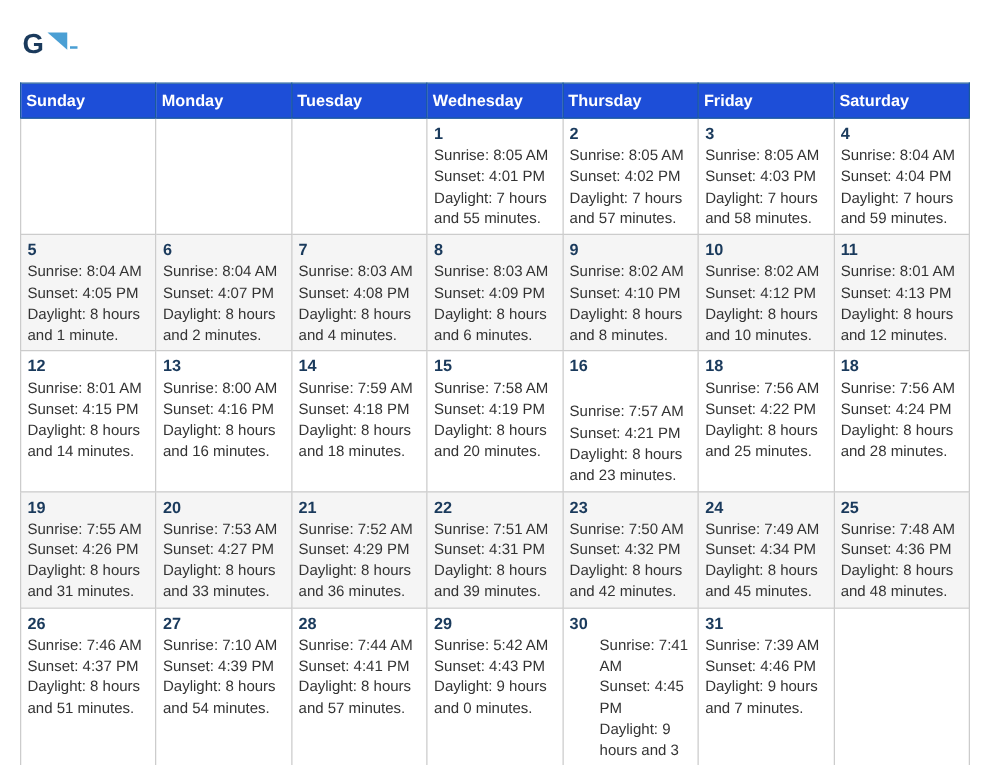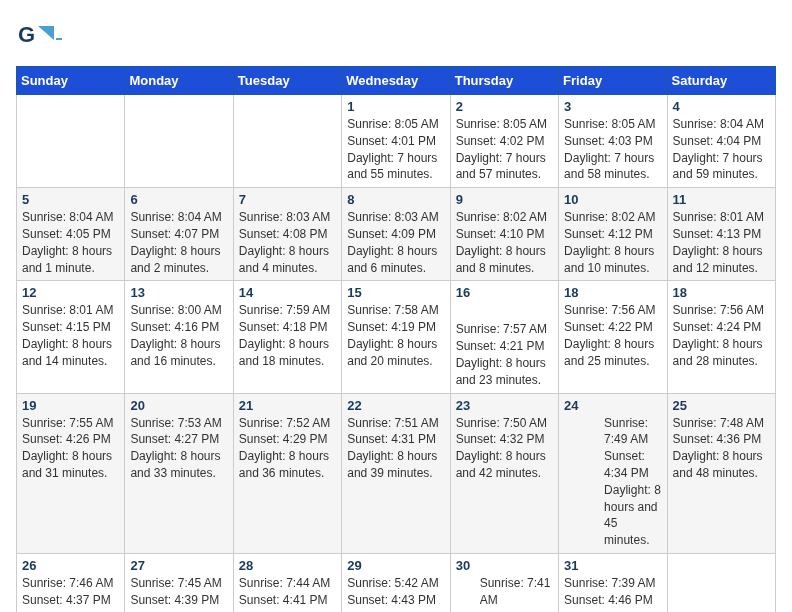--- a/index.html
+++ b/index.html
@@ -257,41 +257,41 @@
 Daylight: 8 hours and 39 minutes.</div>
         </td>
         <td>
           <span class="day-number">23</span>
           <div class="day-info" style="white-space: pre-line;">Sunrise: 7:50 AM
 Sunset: 4:32 PM
 Daylight: 8 hours and 42 minutes.</div>
         </td>
         <td>
           <span class="day-number">24</span>
-          <div class="day-info" style="white-space: pre-line; margin-left: 40px;">Sunrise: 7:49 AM
+          <div class="day-info" style="white-space: pre-line;">Sunrise: 7:49 AM
 Sunset: 4:34 PM
 Daylight: 8 hours and 45 minutes.</div>
         </td>
         <td>
           <span class="day-number">25</span>
           <div class="day-info" style="white-space: pre-line;">Sunrise: 7:48 AM
 Sunset: 4:36 PM
 Daylight: 8 hours and 48 minutes.</div>
         </td>
       </tr>
       <tr>
         <td>
           <span class="day-number">26</span>
           <div class="day-info" style="white-space: pre-line;">Sunrise: 7:46 AM
 Sunset: 4:37 PM
 Daylight: 8 hours and 51 minutes.</div>
         </td>
         <td>
           <span class="day-number">27</span>
-          <div class="day-info" style="white-space: pre-line;">Sunrise: 7:45 AM
+          <div class="day-info" style="white-space: pre-line;">Sunrise: 7:10 AM
 Sunset: 4:39 PM
 Daylight: 8 hours and 54 minutes.</div>
         </td>
         <td>
           <span class="day-number">28</span>
           <div class="day-info" style="white-space: pre-line;">Sunrise: 7:44 AM
 Sunset: 4:41 PM
 Daylight: 8 hours and 57 minutes.</div>
         </td>
         <td>

